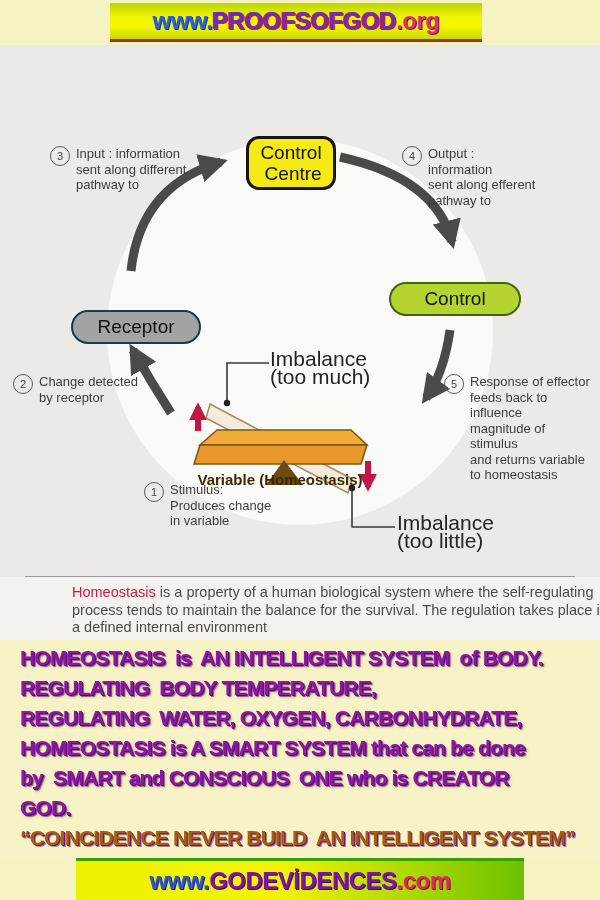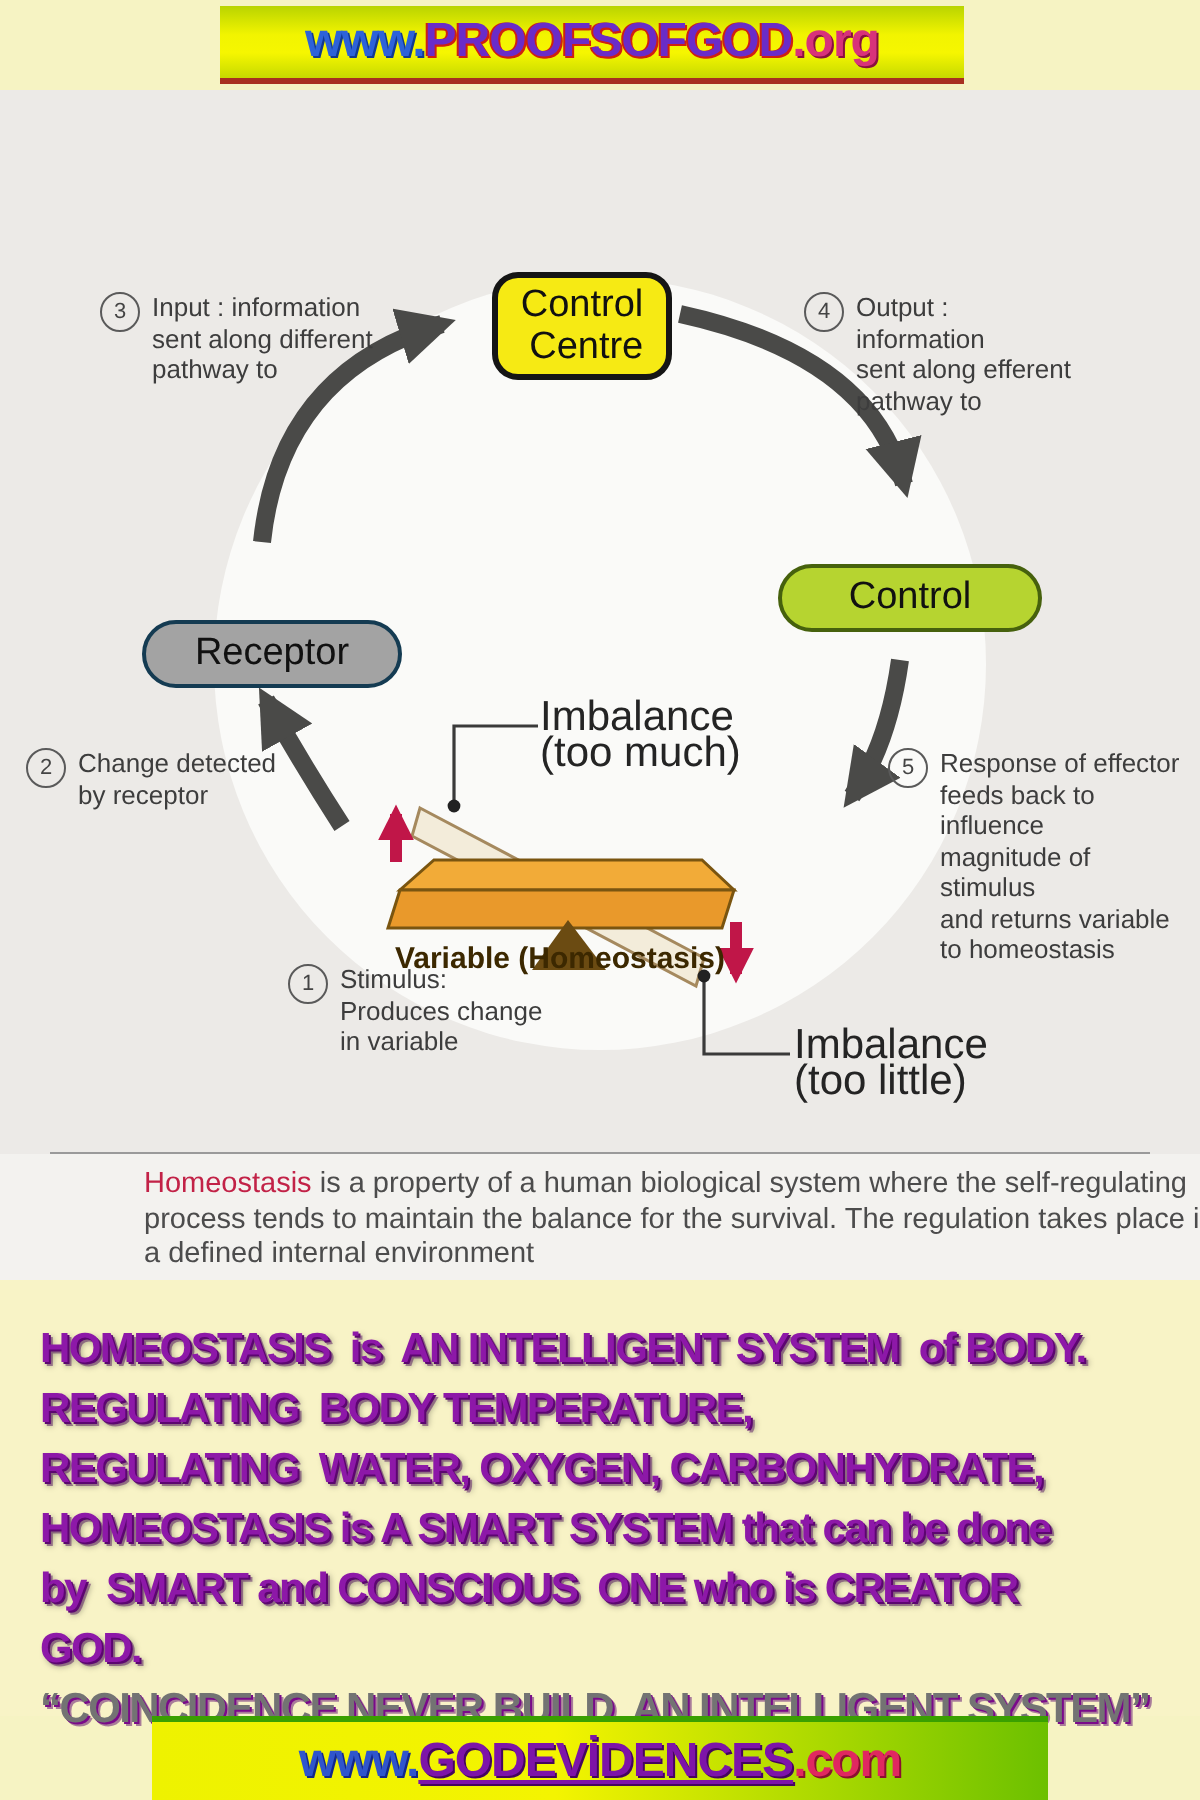--- a/index.html
+++ b/index.html
@@ -50,33 +50,33 @@
   .imb-low{left:397px;top:514px;}
 
   .variable-label{left:192px;top:438px;width:176px;text-align:center;
     font-size:15px;font-weight:bold;color:#3c2800;margin-top:33px;}
 
   .divider{left:25px;top:576px;width:550px;height:1px;background:#9a9a9a;}
   .definition{left:36px;top:584px;width:545px;font-size:14.5px;line-height:17.5px;color:#4c4c4c;margin-left:36px;}
   .def-term{color:#c22247;}
 
   
-  .msg-block{left:0;top:640px;width:600px;height:218px;background:#f8f3c6;padding:20px 0 0 20px;box-sizing:border-box;}
+  .msg-block{left:0;top:640px;width:600px;height:218px;background:#f8f3c6;padding:3px 0 0 20px;box-sizing:border-box;}
   .msg-line{font-size:21px;font-weight:bold;letter-spacing:-0.8px;line-height:30px;
     white-space:pre;color:#8d18a8;
     text-shadow:1px 1px 0 #5c0670,2px 2px 0 rgba(70,0,90,0.45),2px 2px 3px rgba(0,0,0,0.35);}
-  .msg-magenta{color:#737373;text-shadow:1px 1px 0 #7a0a8a,2px 2px 0 rgba(90,5,110,0.5);}
+  .msg-magenta{color:#a16207;text-shadow:1px 1px 0 #7a0a8a,2px 2px 0 rgba(90,5,110,0.5);}
 
   
   .bottom-banner{left:76px;top:858px;width:448px;height:40px;
     background:linear-gradient(90deg,#eef200 0%,#f4f400 45%,#9ed400 80%,#6cc000 100%);
     border-top:3px solid #3aa000;display:flex;align-items:center;justify-content:center;
     font-weight:bold;font-size:24px;letter-spacing:-0.5px;white-space:pre;}
   .bb-www{color:#2f55cc;text-shadow:1px 1px 0 #14288a;}
-  .bb-domain{color:#7d14a8;text-shadow:1px 1px 0 #45065e;text-decoration:underline;}
+  .bb-domain{color:#7d14a8;text-shadow:1px 1px 0 #45065e;}
   .bb-tld{color:#e02860;text-shadow:1px 1px 0 #8a1030;}
 </style>
 </head>
 <body>
 
 <div class="abs top-banner">
   <span class="tb-www">www.</span><span class="tb-domain">PROOFSOFGOD</span><span class="tb-tld">.org</span>
 </div>
 
 <div class="abs page-header">

